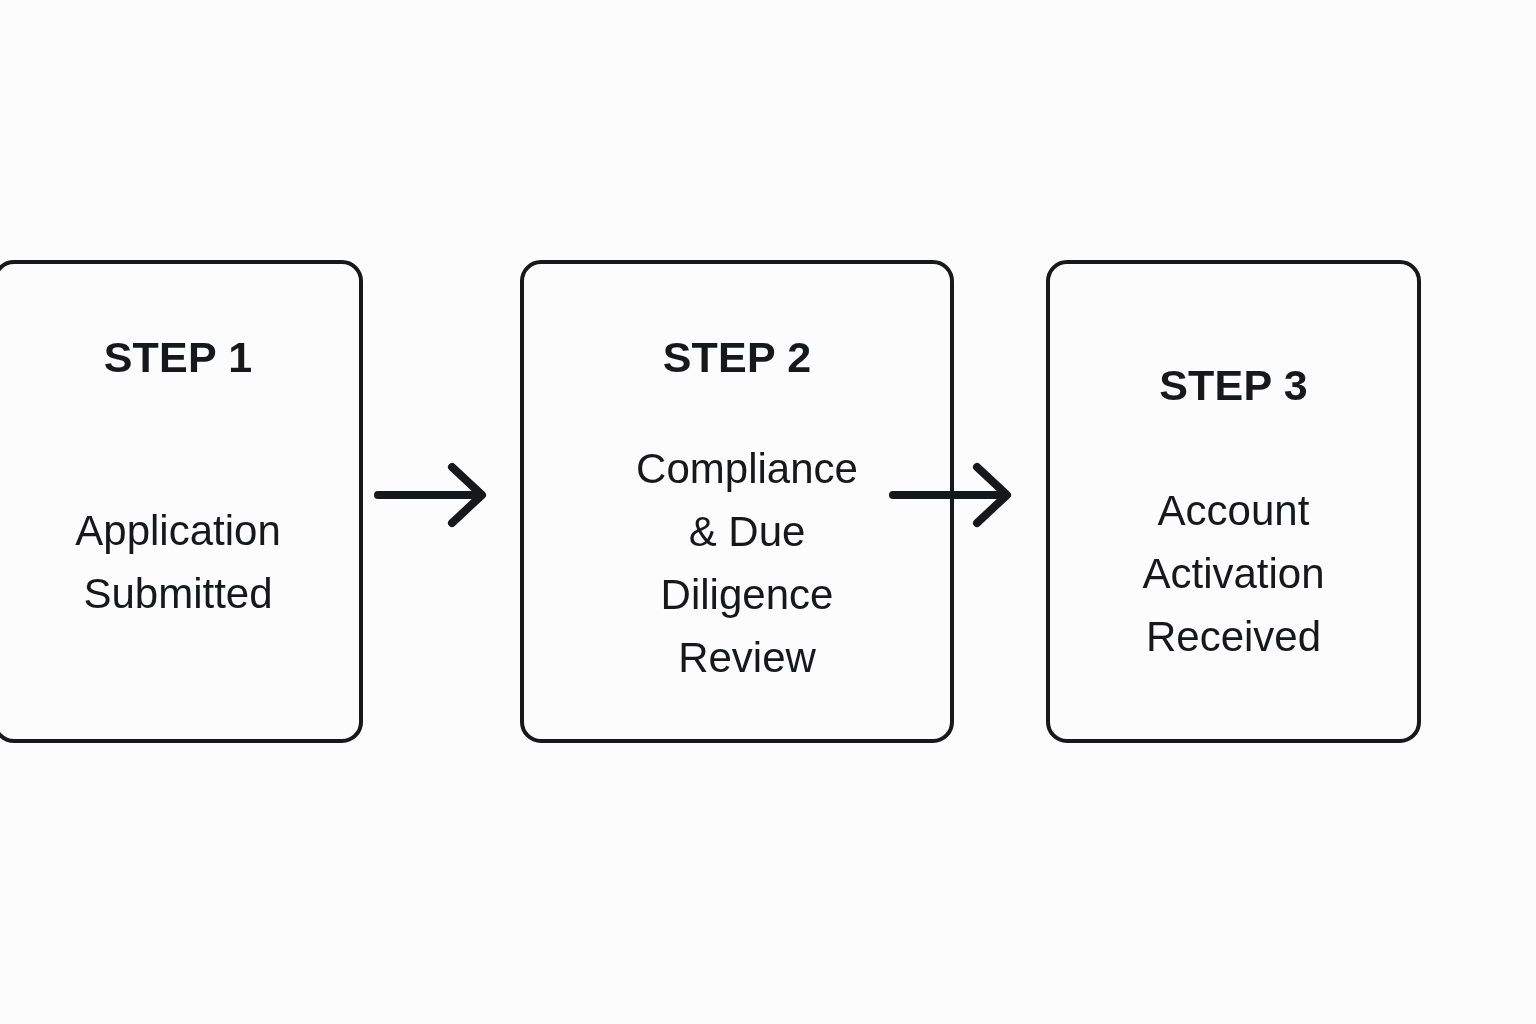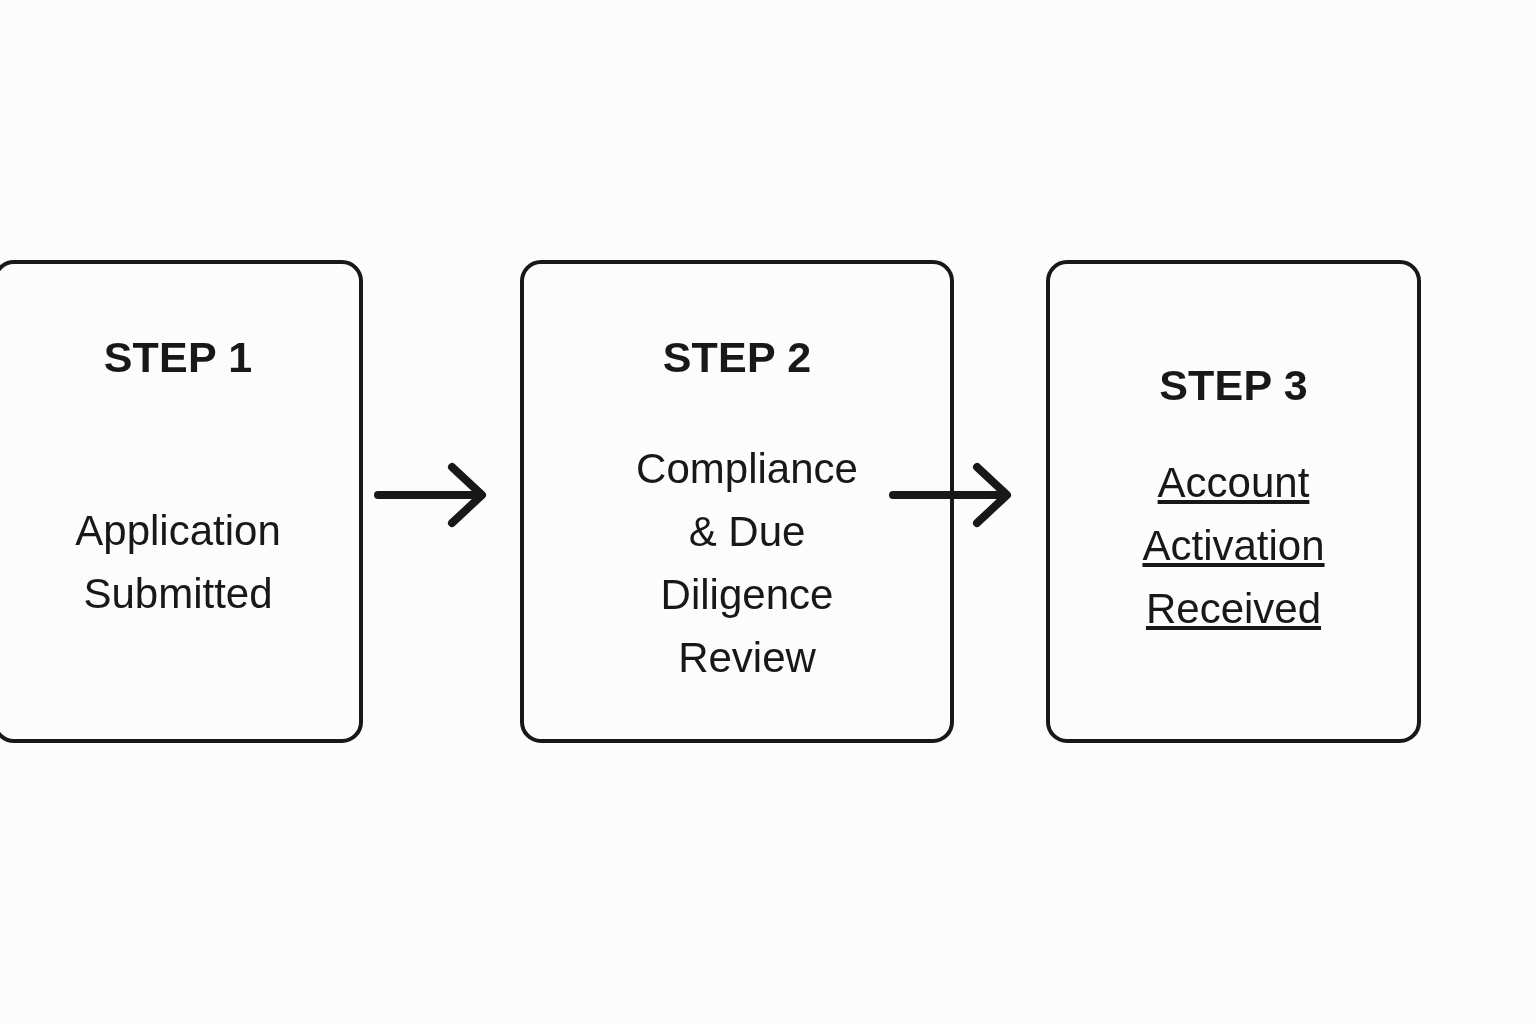--- a/index.html
+++ b/index.html
@@ -74,21 +74,21 @@
   #step-2 .step-label { margin-top: 72px; }
   #step-2 .step-body  { margin-top: 58px; margin-left: 20px; }
 
   #step-3 {
     left: 1046px;
     top: 260px;
     width: 375px;
     height: 483px;
   }
   #step-3 .step-label { margin-top: 100px; text-align: right; }
-  #step-3 .step-body  { margin-top: 44px; text-decoration: underline; }
+  #step-3 .step-body  { margin-top: 72px; }
 
   
   .arrow {
     position: absolute;
     top: 455px;
     height: 80px;
     overflow: visible;
   }
   #arrow-1 { left: 374px; width: 116px; }
   #arrow-2 { left: 889px; width: 128px; }

